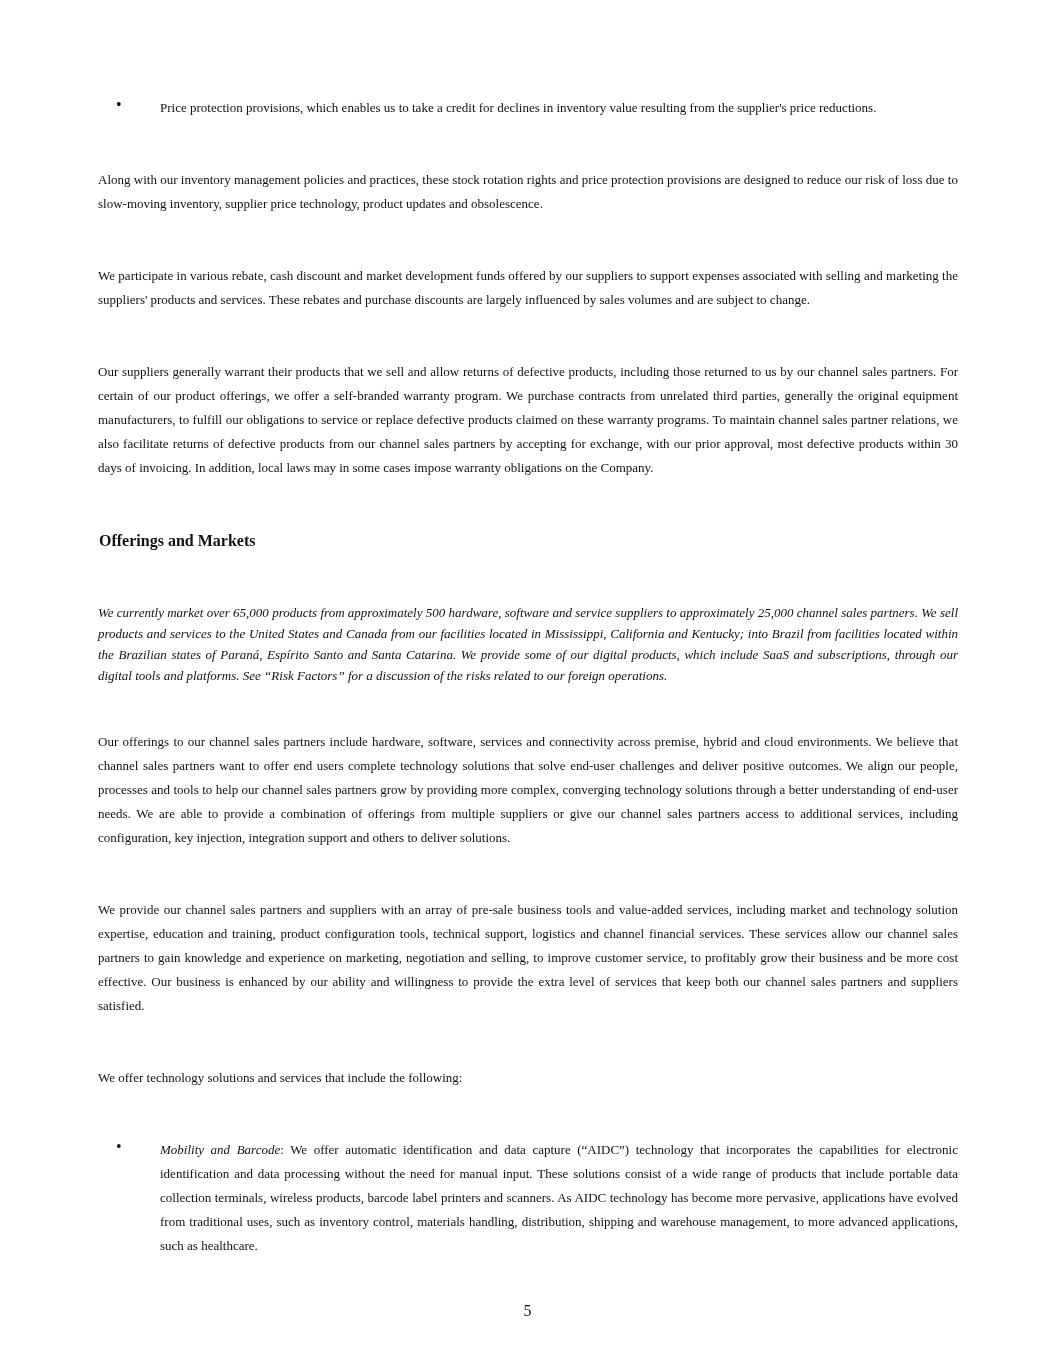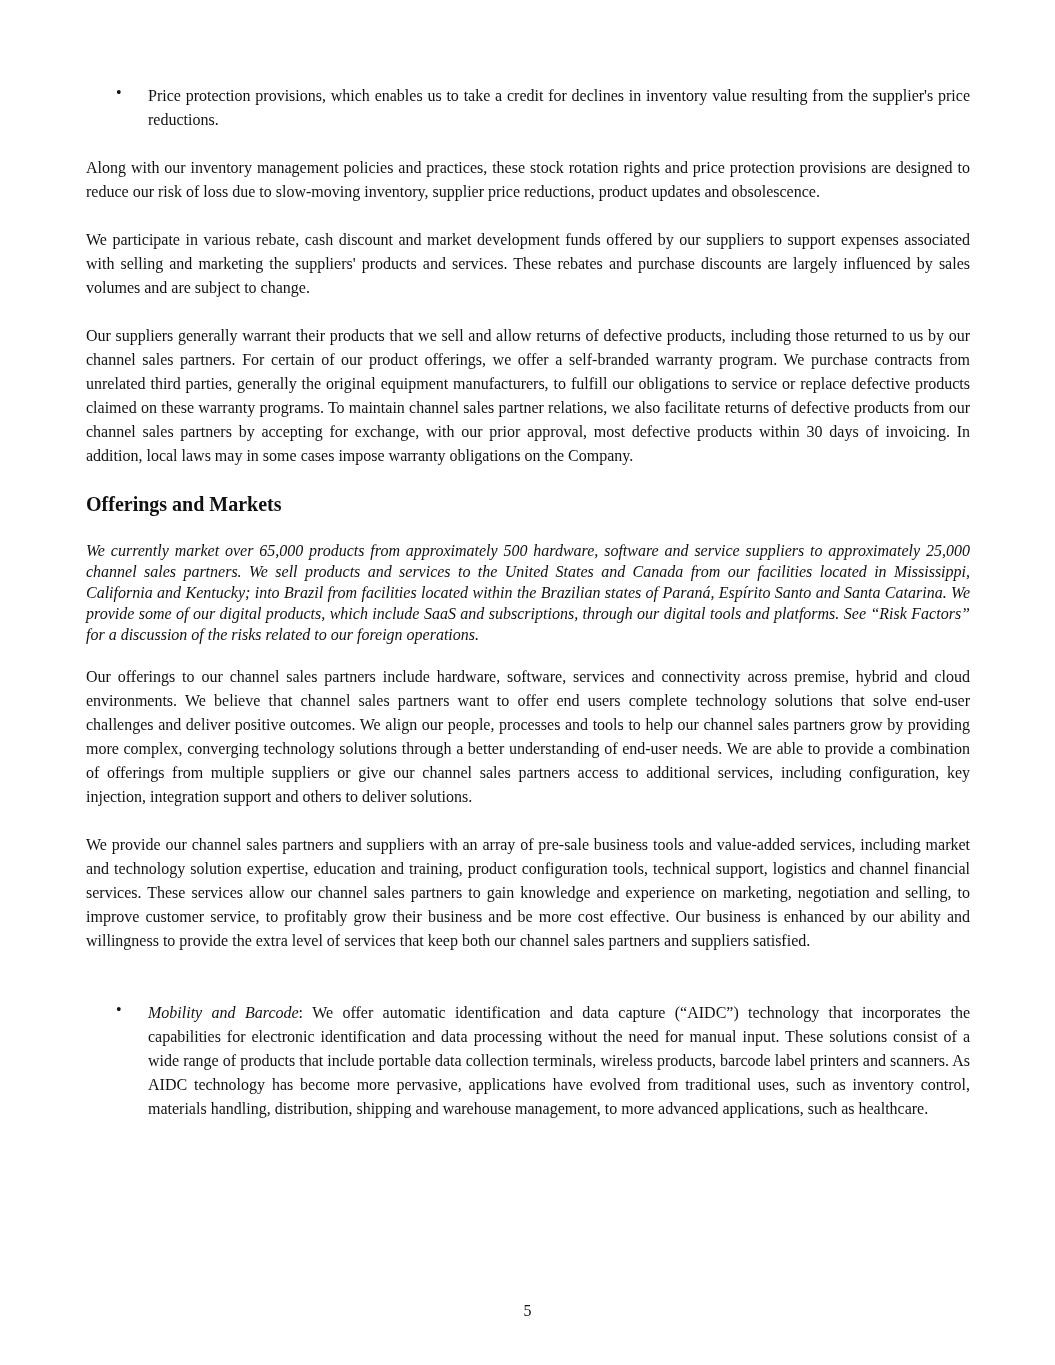--- a/index.html
+++ b/index.html
@@ -1,51 +1,52 @@
 <!DOCTYPE html>
 <html><head>
 <meta charset="utf-8">
 <style>
   html, body { margin: 0; padding: 0; background: #ffffff; }
   body { width: 1055px; height: 1365px; position: relative; overflow: hidden;
          font-family: "Liberation Serif", "DejaVu Serif", serif; color: #111; }
   .page { position: absolute; left: 86px; top: 84px; width: 884px; }
-  p { margin: 0; font-size: 16px; line-height: 24px; text-align: justify; }
+  p { margin: 12px; font-size: 13px; line-height: 24px; text-align: justify; }
   .gap { height: 24px; }
   .gap-s { height: 20px; }
   .bullet { position: relative; padding-left: 62px; }
   .bullet .dot { position: absolute; left: 30px; top: 0; }
   .tight p, p.tight { line-height: 21px; font-style: italic; }
-  h3 { margin: 0; font-size: 20px; line-height: 24px; font-weight: bold; }
+  h3 { margin: 13px; font-size: 16px; line-height: 24px; font-weight: bold; }
   .pagenum { position: absolute; left: 0; width: 1055px; top: 1302px; text-align: center; font-size: 16px; }
   em { }
 </style>
 </head>
 <body>
 
 <div class="page">
   <div class="bullet">
     <span class="dot">•</span>
     <p>Price protection provisions, which enables us to take a credit for declines in inventory value resulting from the supplier's price reductions.</p>
   </div>
   <div class="gap"></div>
-  <p>Along with our inventory management policies and practices, these stock rotation rights and price protection provisions are designed to reduce our risk of loss due to slow-moving inventory, supplier price reductions, product updates and obsolescence.</p>
+  <p>Along with our inventory management policies and practices, these stock rotation rights and price protection provisions are designed to reduce our risk of loss due to slow-moving inventory, supplier price technology, product updates and obsolescence.</p>
   <div class="gap"></div>
   <p>We participate in various rebate, cash discount and market development funds offered by our suppliers to support expenses associated with selling and marketing the suppliers' products and services. These rebates and purchase discounts are largely influenced by sales volumes and are subject to change.</p>
   <div class="gap"></div>
   <p>Our suppliers generally warrant their products that we sell and allow returns of defective products, including those returned to us by our channel sales partners. For certain of our product offerings, we offer a self-branded warranty program. We purchase contracts from unrelated third parties, generally the original equipment manufacturers, to fulfill our obligations to service or replace defective products claimed on these warranty programs. To maintain channel sales partner relations, we also facilitate returns of defective products from our channel sales partners by accepting for exchange, with our prior approval, most defective products within 30 days of invoicing. In addition, local laws may in some cases impose warranty obligations on the Company.</p>
   <div class="gap"></div>
   <h3>Offerings and Markets</h3>
   <div class="gap"></div>
   <p class="tight">We currently market over 65,000 products from approximately 500 hardware, software and service suppliers to approximately 25,000 channel sales partners. We sell products and services to the United States and Canada from our facilities located in Mississippi, California and Kentucky; into Brazil from facilities located within the Brazilian states of Paraná, Espírito Santo and Santa Catarina. We provide some of our digital products, which include SaaS and subscriptions, through our digital tools and platforms. See “Risk Factors” for a discussion of the risks related to our foreign operations.</p>
   <div class="gap-s"></div>
   <p>Our offerings to our channel sales partners include hardware, software, services and connectivity across premise, hybrid and cloud environments. We believe that channel sales partners want to offer end users complete technology solutions that solve end-user challenges and deliver positive outcomes. We align our people, processes and tools to help our channel sales partners grow by providing more complex, converging technology solutions through a better understanding of end-user needs. We are able to provide a combination of offerings from multiple suppliers or give our channel sales partners access to additional services, including configuration, key injection, integration support and others to deliver solutions.</p>
   <div class="gap"></div>
   <p>We provide our channel sales partners and suppliers with an array of pre-sale business tools and value-added services, including market and technology solution expertise, education and training, product configuration tools, technical support, logistics and channel financial services. These services allow our channel sales partners to gain knowledge and experience on marketing, negotiation and selling, to improve customer service, to profitably grow their business and be more cost effective. Our business is enhanced by our ability and willingness to provide the extra level of services that keep both our channel sales partners and suppliers satisfied.</p>
   <div class="gap"></div>
+  <p>We offer technology solutions and services that include the following:</p>
   <div class="gap"></div>
   <div class="bullet">
     <span class="dot">•</span>
     <p><em>Mobility and Barcode</em><span>: We offer automatic identification and data capture (“AIDC”) technology that incorporates the capabilities for electronic identification and data processing without the need for manual input. These solutions consist of a wide range of products that include portable data collection terminals, wireless products, barcode label printers and scanners. As AIDC technology has become more pervasive, applications have evolved from traditional uses, such as inventory control, materials handling, distribution, shipping and warehouse management, to more advanced applications, such as healthcare.</span></p>
   </div>
 </div>
 
 <div class="pagenum">5</div>
 
 </body></html>

